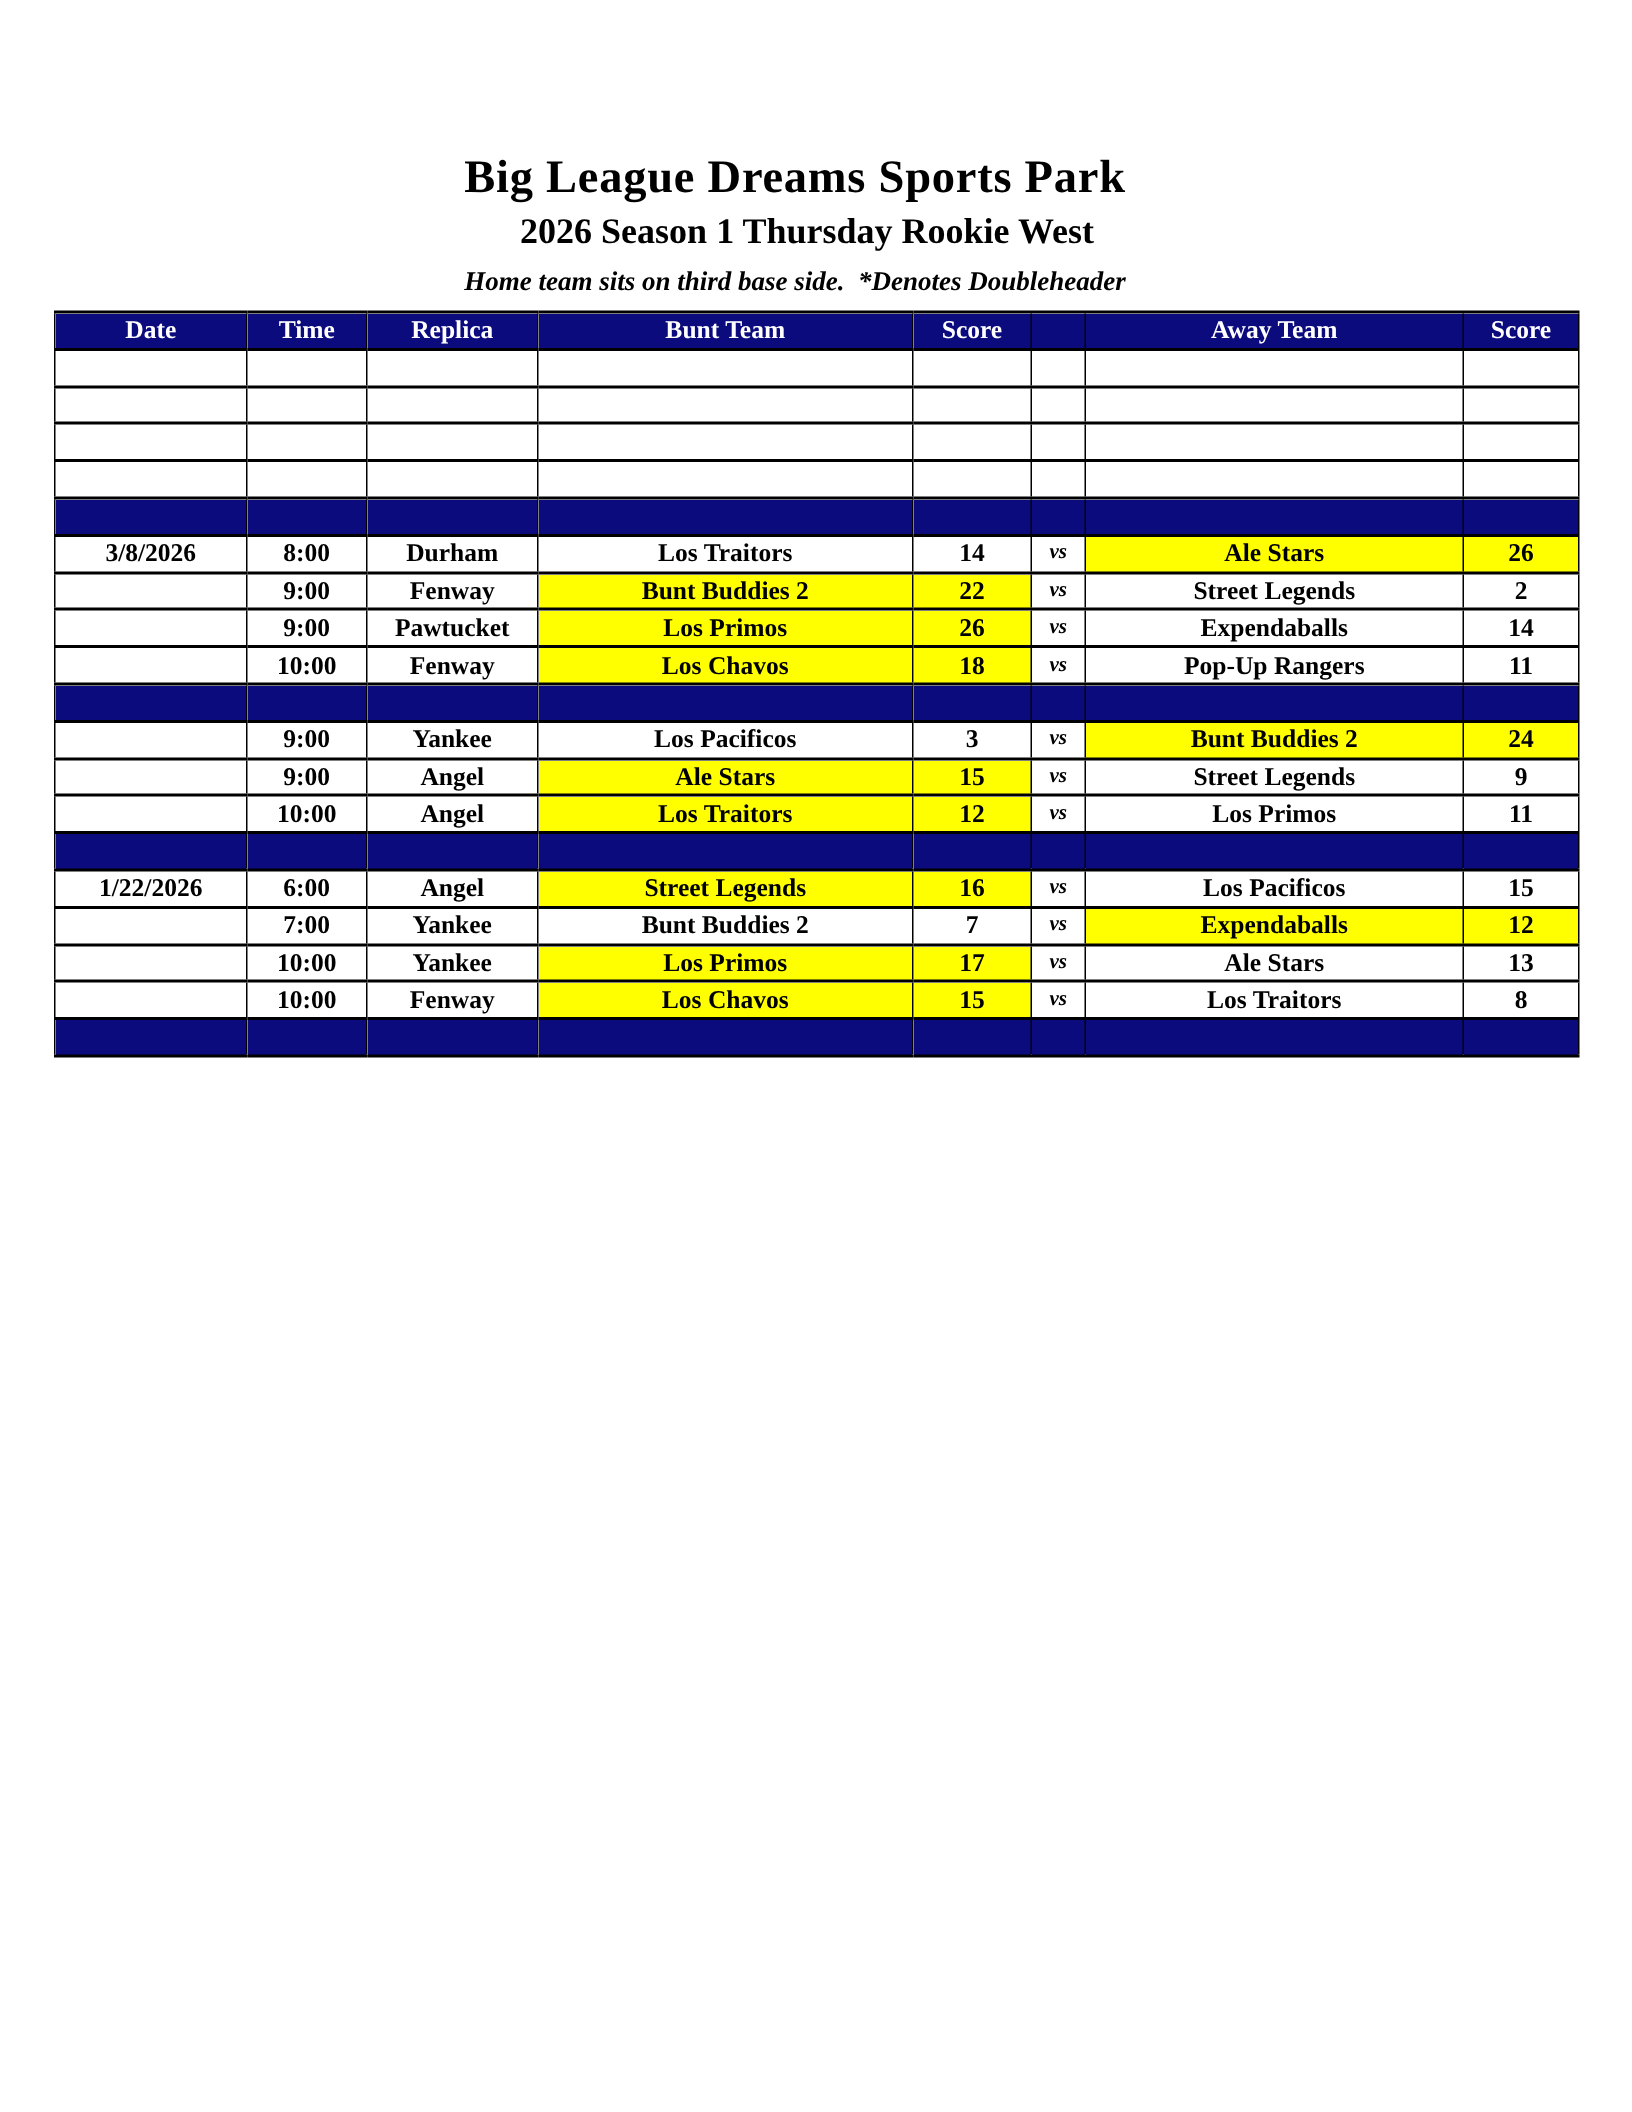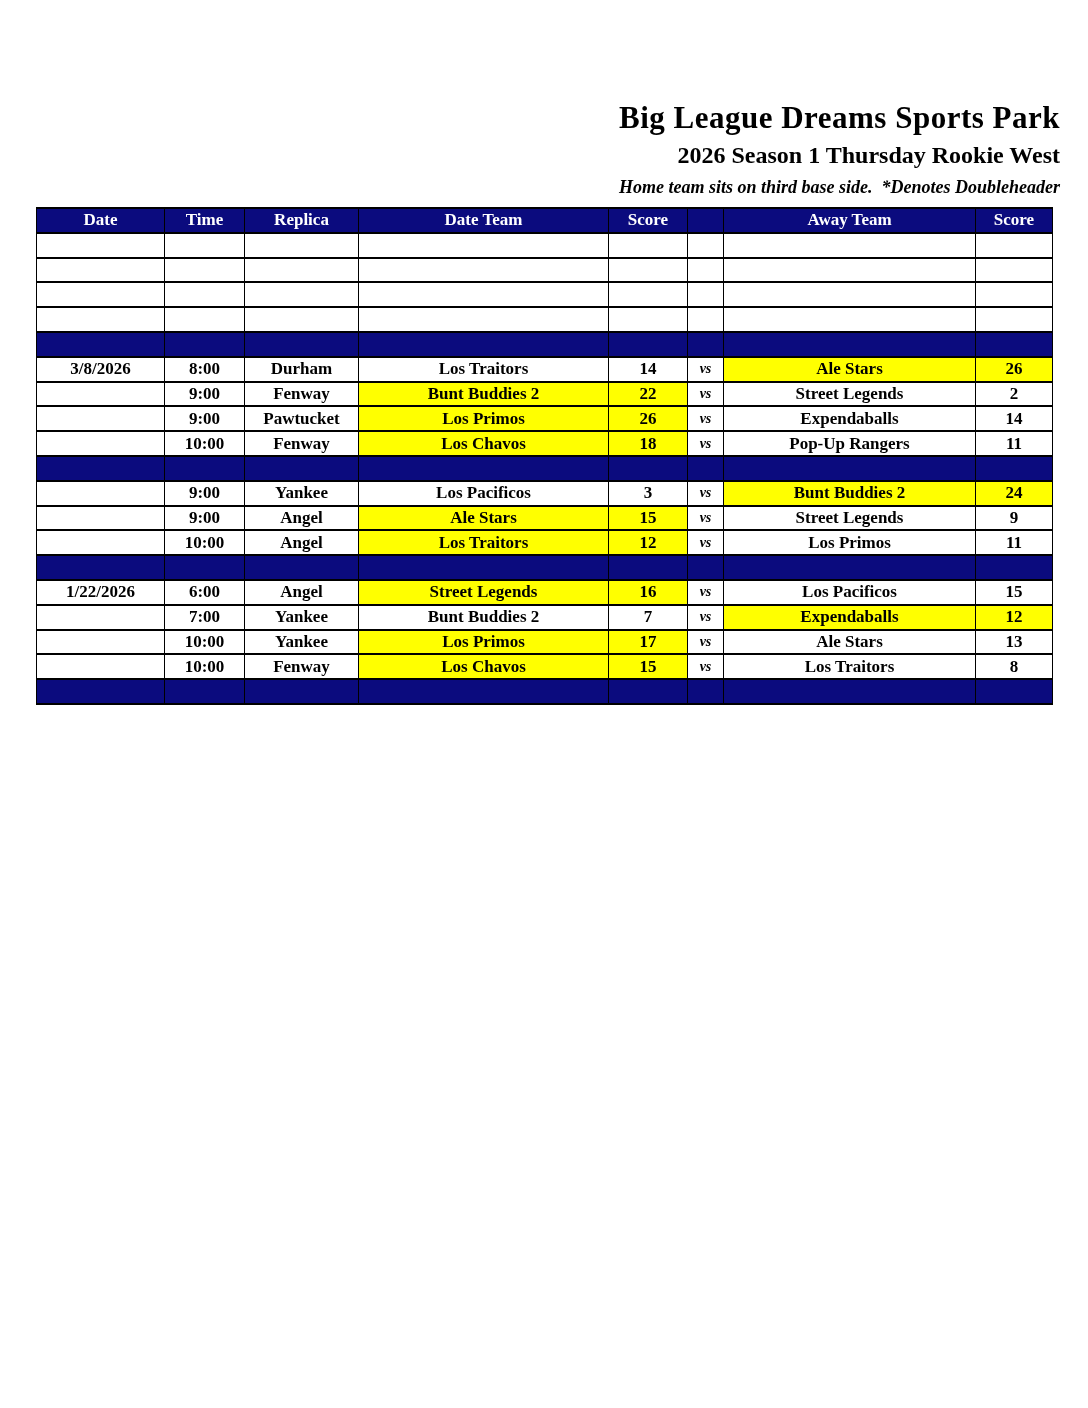--- a/index.html
+++ b/index.html
@@ -12,21 +12,21 @@
     height: 1408px;
     position: relative;
     font-family: "Liberation Serif", serif;
     color: #000000;
   }
   .titles {
     position: absolute;
     top: 98px;
     left: 0;
     width: 1060px;
-    text-align: right;
+    text-align: center;
   }
   .page-title {
     font-size: 31px;
     font-weight: bold;
     line-height: 40px;
     letter-spacing: 0.5px;
   }
   .page-subtitle {
     font-size: 24px;
     font-weight: bold;
@@ -97,21 +97,21 @@
     <col style="width:79px">
       <col style="width:36px">
       <col style="width:252px">
       <col style="width:77px">
   </colgroup>
   <tbody>
       <tr>
         <td class="hdr">Date</td>
         <td class="hdr">Time</td>
         <td class="hdr">Replica</td>
-        <td class="hdr">Date Team</td>
+        <td class="hdr">Bunt Team</td>
         <td class="hdr">Score</td>
         <td class="hdr"></td>
         <td class="hdr">Away Team</td>
         <td class="hdr">Score</td>
       </tr>
       <tr>
         <td></td>
         <td></td>
         <td></td>
         <td></td>

